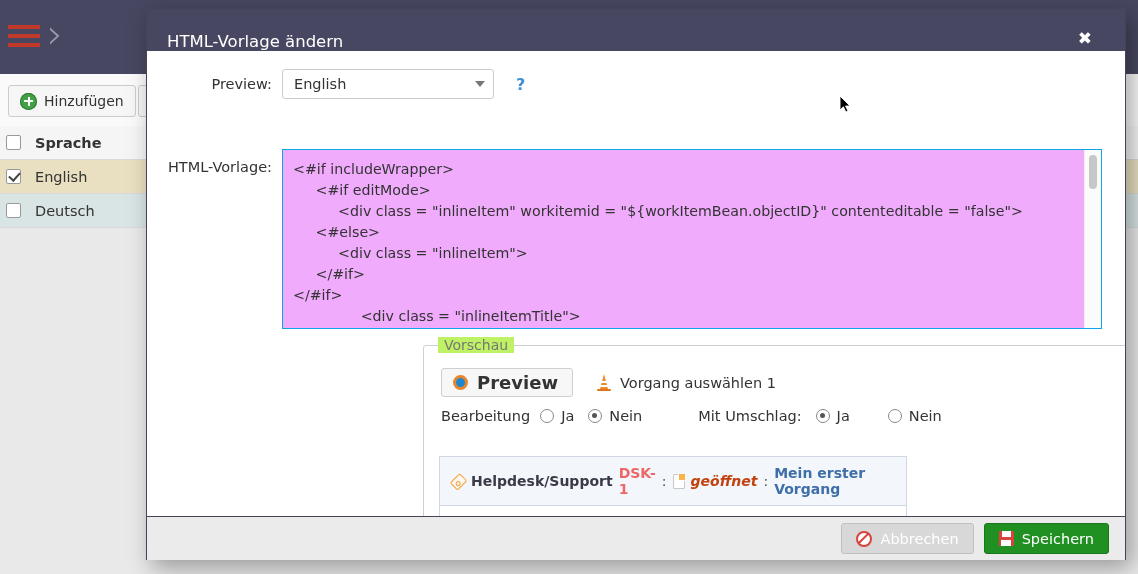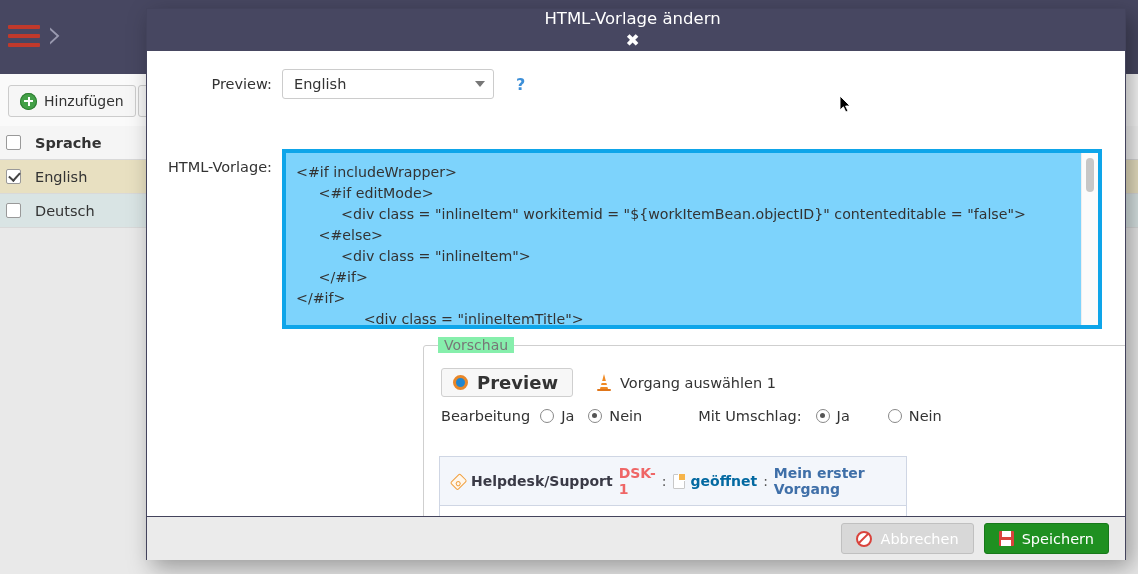--- a/index.html
+++ b/index.html
@@ -89,22 +89,22 @@
 
   
   .modal {
     position: absolute; left: 146px; top: 8px; width: 980px; height: 552px;
     background: #ffffff; border: 1px solid #43435c;
     box-shadow: 6px 8px 22px rgba(0,0,0,0.34);
     box-sizing: border-box;
   }
   .modal-title {
     height: 42px; background: #474761; color: #ffffff;
-    display: flex; align-items: center; padding: 0 27px 0 20px;
-    font-size: 16.5px; box-sizing: border-box; flex-direction: column;
+    display: flex; align-items: flex-end; padding: 0 27px 0 20px;
+    font-size: 16.5px; box-sizing: border-box;
   }
   .modal-title .t { flex: 1 1 auto; }
   .close-x {
     color: #fff; font-size: 17px; line-height: 1; cursor: pointer;
     padding: 4px 6px; font-weight: bold;
   }
 
   .modal-body {
     position: relative; height: 465px; box-sizing: border-box;
     padding: 0; background: #fff; overflow: hidden;
@@ -132,21 +132,21 @@
     margin-left: 22px; color: #3d8fd8; font-size: 16px; font-weight: bold;
     cursor: pointer;
   }
 
   .row-tpl {
     position: absolute; left: 0; top: 98px; width: 100%; display: flex;
   }
   .row-tpl .lbl-right { padding-top: 10px; }
   .code-wrap {
     position: relative; width: 820px; height: 180px;
-    border: 4px solid #0ea5e9; background: #7dd3fc; box-sizing: border-box;
+    border: 1px solid #0ea5e9; background: #f0abfc; box-sizing: border-box;
     overflow: hidden;
   }
   .code-area {
     position: absolute; left: 0; top: 0; right: 17px; bottom: 0;
     padding: 9px 10px 0 10px; box-sizing: border-box;
     font-family: "DejaVu Sans", "Liberation Sans", sans-serif;
     font-size: 14.2px; line-height: 21px; color: #333333;
     white-space: pre; overflow: hidden;
   }
   .code-scroll {
@@ -156,21 +156,21 @@
   .code-thumb {
     position: absolute; left: 4px; top: 5px; width: 8px; height: 34px;
     background: #c7c7c7; border-radius: 4px;
   }
 
   .fieldset {
     position: absolute; left: 276px; top: 294px; width: 834px; height: 210px;
     border: 1px solid #cfcfcf; border-radius: 3px; box-sizing: border-box;
   }
   .legend {
-    position: absolute; left: 14px; top: -9px; background: #86efac;
+    position: absolute; left: 14px; top: -9px; background: #bef264;
     padding: 0 6px; font-size: 14px; color: #777777;
   }
 
   .prev-row1 {
     position: absolute; left: 17px; top: 22px; display: flex; align-items: center;
   }
   .prev-btn {
     height: 29px; background: #f7f7f7; border: 1px solid #cfcfcf; border-radius: 3px;
     display: flex; align-items: center; gap: 9px; padding: 0 14px 0 11px;
     font-size: 18px; font-weight: bold; color: #333333; box-sizing: border-box;
@@ -241,21 +241,21 @@
   .doc-icon {
     width: 12px; height: 15px; flex: 0 0 auto; position: relative;
     background: #ffffff; border: 1.4px solid #c8c8c8; border-radius: 1px;
     box-sizing: border-box;
   }
   .doc-icon:after {
     content: ""; position: absolute; right: -1px; top: -1px;
     width: 6px; height: 6px; background: #f6b44a;
     border-left: 1px solid #fff; border-bottom: 1px solid #fff;
   }
-  .pc-status { color: #0369a1; }
+  .pc-status { color: #c2410c; font-style: italic; }
   .pc-summary { color: #3f6fa8; }
   .pc-body {
     padding: 13px 11px 14px 11px; font-size: 14.5px; color: #333333;
     box-sizing: border-box;
   }
 
   .modal-footer {
     height: 44px; background: #ebebeb; border-top: 1px solid #43435c;
     display: flex; align-items: center; justify-content: flex-end;
     padding-right: 16px; gap: 10px; box-sizing: border-box;

